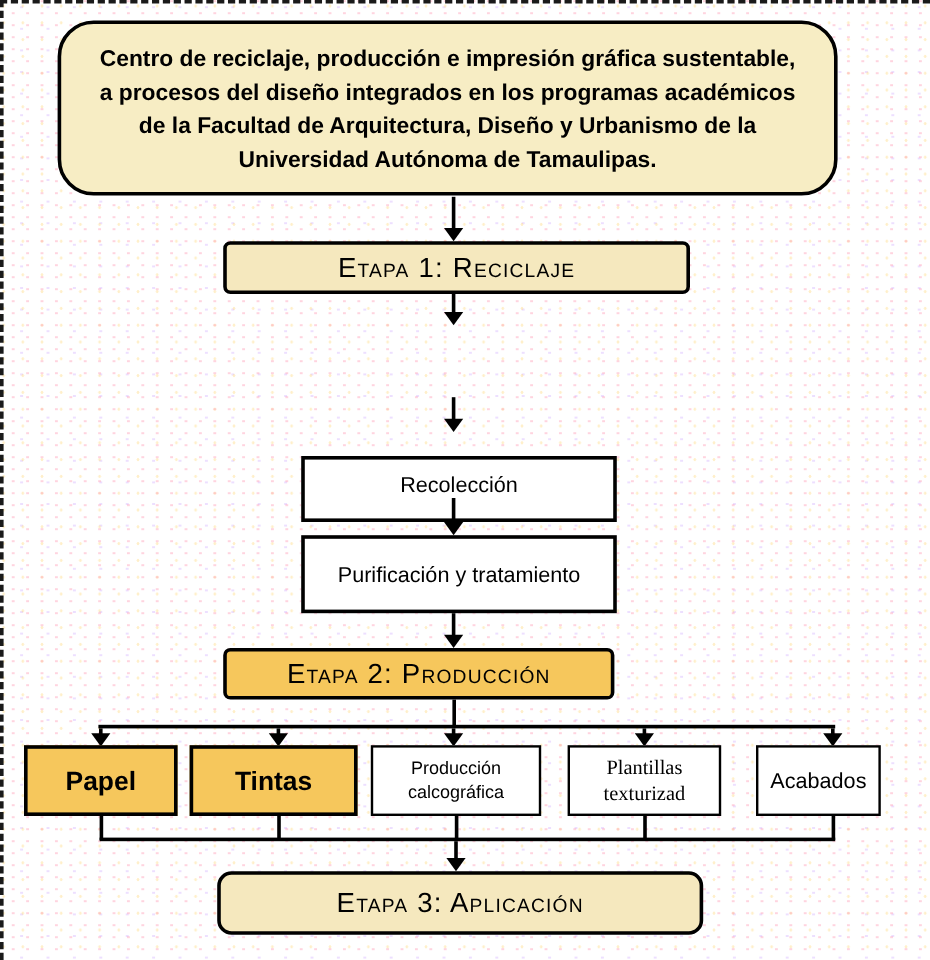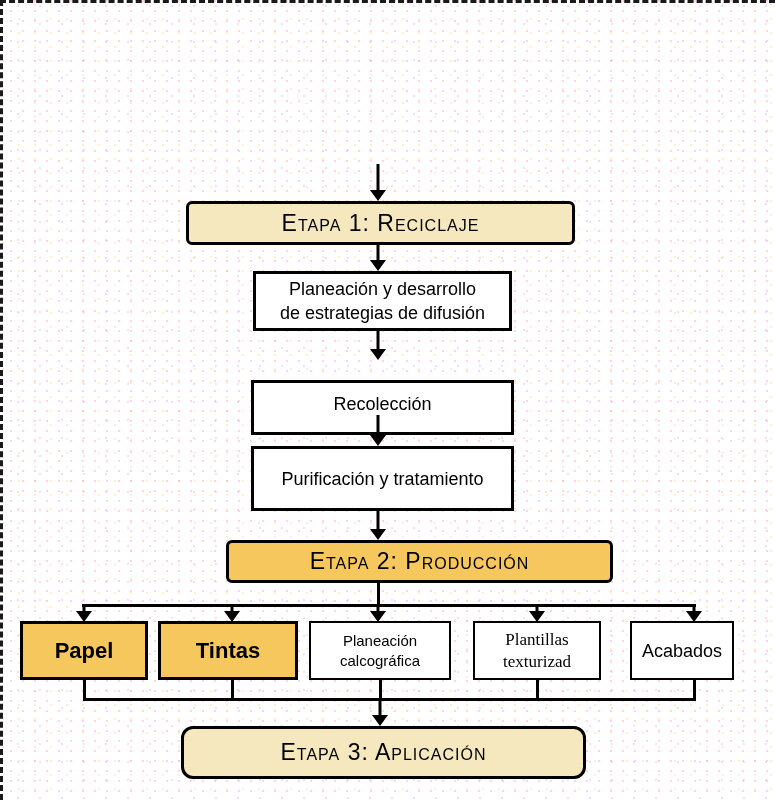--- a/index.html
+++ b/index.html
@@ -39,21 +39,21 @@
     padding-top:16px;
   }
   .stage{
     border-radius:6px;
     background:#F5E8BE;
     font-size:23px;
     font-variant:small-caps;
     letter-spacing:1px;
   }
   .stage-1{left:183px;top:198px;width:389px;height:44px;}
-  .stage-2{left:183px;top:537px;width:387px;height:43px;background:#F6C75C;margin-left:40px;}
+  .stage-2{left:183px;top:537px;width:326px;height:43px;background:#F6C75C;}
   .stage-3{left:178px;top:723px;width:405px;height:53px;border-radius:12px;}
   .step{font-size:18px;line-height:24px;}
   .step-1{left:250px;top:268px;width:259px;height:60px;}
   .step-2{left:248px;top:377px;width:263px;height:55px;padding-bottom:8px;}
   .step-3{left:248px;top:443px;width:263px;height:65px;}
   .branch{top:618px;height:59px;font-size:18px;line-height:22px;border-width:2px;}
   .branch-hi{
     background:#F6C75C;
     font-weight:bold;font-size:22px;
     border-width:3px;
@@ -74,33 +74,35 @@
     border-left:8px solid transparent;border-right:8px solid transparent;
     border-top:11px solid #000;
   }
   .hline,.vline{position:absolute;background:#000;}
 </style>
 </head>
 <body>
 
 <div class="canvas">
 
+  <div class="node title-box">
+    <div class="prelines">Centro de reciclaje, producción e impresión gráfica sustentable,
+a procesos del diseño integrados en los programas académicos
+de la Facultad de Arquitectura, Diseño y Urbanismo de la
+Universidad Autónoma de Tamaulipas.</div>
+  </div>
 
   <div class="arrow" style="left:367px;top:161px;height:37px"></div>
 
   <div class="node stage stage-1">
     <span>Etapa 1: Reciclaje</span>
   </div>
 
   <div class="arrow" style="left:367px;top:242px;height:26px"></div>
 
-  <div class="node step step-1">
-    <span class="prelines">Planeación y desarrollo
-de estrategias de difusión</span>
-  </div>
 
   <div class="arrow" style="left:367px;top:328px;height:29px"></div>
 
   <div class="node step step-2">
     <span>Recolección</span>
   </div>
 
   <div class="arrow" style="left:367px;top:412px;height:31px"></div>
 
   <div class="node step step-3">
@@ -121,21 +123,21 @@
   <div class="arrow" style="left:526px;top:604px;height:15px"></div>
   <div class="arrow" style="left:683px;top:604px;height:15px"></div>
 
   <div class="node branch branch-hi branch-papel">
     <span>Papel</span>
   </div>
   <div class="node branch branch-hi branch-tintas">
     <span>Tintas</span>
   </div>
   <div class="node branch branch-impresion">
-    <span class="prelines">Planeación
+    <span class="prelines">Producción
 calcográfica</span>
   </div>
   <div class="node branch branch-plantillas">
     <span class="prelines">Plantillas
 texturizad</span>
   </div>
   <div class="node branch branch-acabados">
     <span>Acabados</span>
   </div>
 

